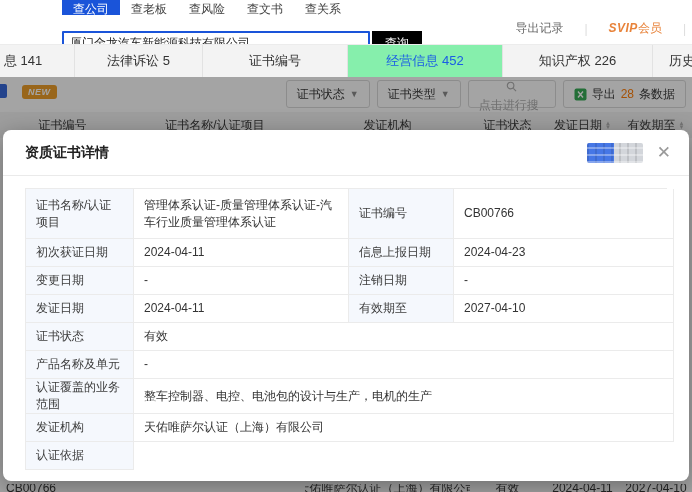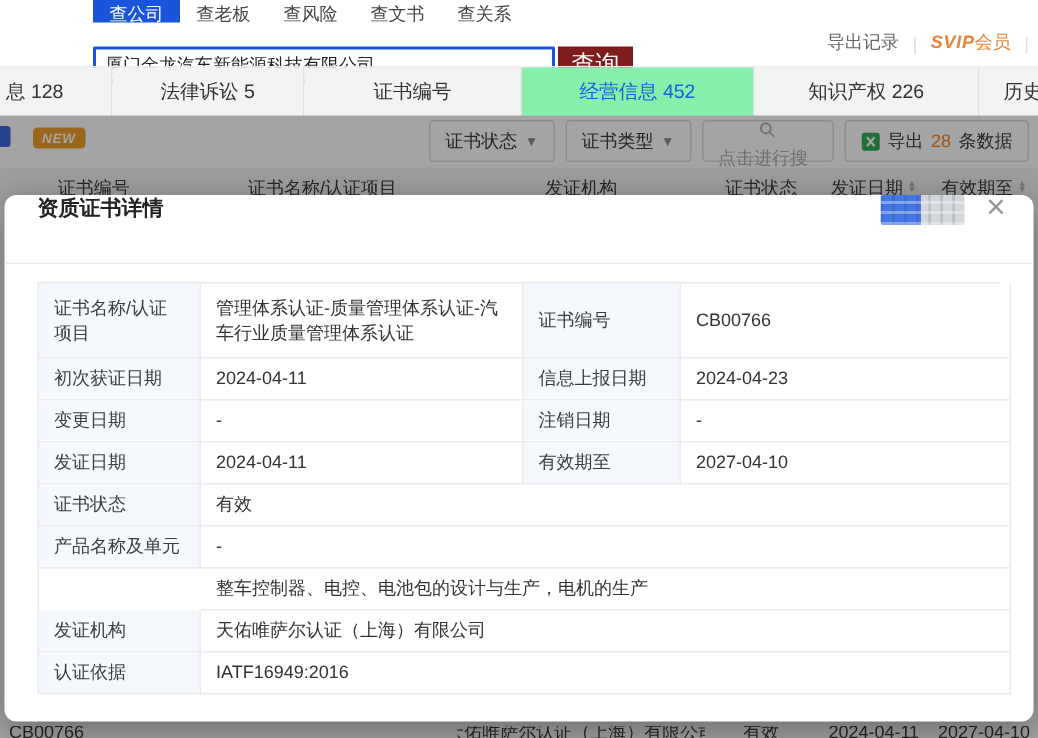--- a/index.html
+++ b/index.html
@@ -5,22 +5,22 @@
   * { margin:0; padding:0; box-sizing:border-box; }
   html,body { width:692px; height:492px; overflow:hidden; }
   body { position:relative; background:#fff; font-family:"Liberation Sans","DejaVu Sans",sans-serif; font-size:12px; color:#333; }
 
   
   .search-tabs { position:absolute; left:62px; top:0; display:flex; height:15px; overflow:hidden; }
   .search-tab { padding:0 11px; height:20px; line-height:19px; font-size:12px; color:#444; cursor:pointer; }
   .search-tab.active { background:#1a54d9; color:#fff; }
   .search-row { position:absolute; left:62px; top:15px; display:flex; align-items:center;margin-top:16px; }
   .search-input { width:308px; height:24px; border:2px solid #1a54d9; border-radius:1px; padding:0 6px; font-size:12px; color:#222; outline:none; font-family:inherit; }
-  .search-btn { width:50px; height:24px; margin-left:2px; background:#7f1d1d; color:#fff; border:none; font-size:16px; cursor:pointer; font-family:Liberation Serif, serif; }
-  .header-links { position:absolute; right:6px; top:20px; display:flex; align-items:center; gap:9px; font-size:12px; }
+  .search-btn { width:50px; height:24px; margin-left:2px; background:#000000; color:#fff; border:none; font-size:12px; cursor:pointer; font-family:Liberation Serif, serif; }
+  .header-links { position:absolute; right:6px; top:20px; display:flex; align-items:center; gap:21px; font-size:12px; }
   .hlink { color:#666; cursor:pointer; }
   .hdivider { color:#ddd; }
   .svip { color:#e8833a; cursor:pointer; }
   .svip b { font-style:italic; font-weight:bold; letter-spacing:0.5px; }
 
   
   .nav-tabs { position:absolute; left:0; top:44px; right:0; height:33px; display:flex; border-top:1px solid #ececec; }
   .nav-tab { background:#f3f3f3; border-right:1px solid #e2e2e2; display:flex; align-items:center; justify-content:center; font-size:13px; color:#333; cursor:pointer; white-space:nowrap; overflow:hidden; }
   .nav-tab:nth-child(1){ width:75px; justify-content:flex-start; padding-left:4px; }
   .nav-tab:nth-child(2){ width:128px; }
@@ -48,21 +48,21 @@
   .sort-icon { display:inline-flex; flex-direction:column; line-height:4px; font-size:6px; color:#b3b3b3; }
 
   .bottom-row { position:absolute; left:0; top:484px; right:0; height:8px; overflow:hidden; background:#fff; display:flex; font-size:12px; color:#333; line-height:14px; }
   .bottom-row .td.c1 { justify-content:flex-start; padding-left:6px; }
 
   
   .overlay { position:absolute; left:0; top:77px; right:0; bottom:0; background:rgba(15,15,15,0.38); z-index:5; }
 
   
   .modal { position:absolute; left:3px; top:130px; width:686px; height:351px; background:#fff; border-radius:8px; box-shadow:0 6px 24px rgba(0,0,0,0.35); z-index:10; }
-  .modal-header { height:46px; display:flex; padding:0 18px 0 22px; border-bottom:1px solid #eaeaea; }
+  .modal-header { height:46px; display:flex; align-items:center; padding:0 18px 0 22px; border-bottom:1px solid #eaeaea; }
   .modal-title { font-size:14px; font-weight:bold; color:#222; }
   .mosaic { margin-left:auto; width:56px; height:20px; border-radius:2px;
     background:
       repeating-linear-gradient(0deg, rgba(255,255,255,.35) 0 2px, transparent 2px 7px),
       repeating-linear-gradient(90deg, rgba(0,0,0,.10) 0 2px, transparent 2px 8px),
       linear-gradient(90deg,#4677e6 0 48%, #d3d6db 48% 100%);
   }
   .close-icon { margin-left:14px; font-size:17px; color:#9a9a9a; cursor:pointer; line-height:1; }
 
   .detail-table { margin:12px 22px 0 22px; display:grid; grid-template-columns:108px 215px 105px 220px; border-top:1px solid #ebebeb; border-left:1px solid #ebebeb; font-size:12px; }
@@ -86,21 +86,21 @@
   <button class="search-btn">查询</button>
 </div>
 <div class="header-links">
   <span class="hlink">导出记录</span>
   <span class="hdivider">|</span>
   <span class="svip"><b>SVIP</b><span>会员</span></span>
   <span class="hdivider">|</span>
 </div>
 
 <div class="nav-tabs">
-  <div class="nav-tab">息 128</div>
+  <div class="nav-tab">息 141</div>
   <div class="nav-tab">法律诉讼 5</div>
   <div class="nav-tab">证书编号</div>
   <div class="nav-tab active">经营信息 452</div>
   <div class="nav-tab">知识产权 226</div>
   <div class="nav-tab">历史</div>
 </div>
 
 <div class="toolbar">
   <div class="clipped-icon"></div>
   <span class="new-badge">NEW</span>
@@ -192,19 +192,19 @@
 
     <div class="cell lbl">发证日期</div>
     <div class="cell">2024-04-11</div>
     <div class="cell lbl">有效期至</div>
     <div class="cell">2027-04-10</div>
 
     <div class="cell lbl">证书状态</div>
     <div class="cell span3">有效</div>
     <div class="cell lbl">产品名称及单元</div>
     <div class="cell span3">-</div>
+    <div class="cell lbl">认证覆盖的业务范围</div>
     <div class="cell span3">整车控制器、电控、电池包的设计与生产，电机的生产</div>
     <div class="cell lbl">发证机构</div>
     <div class="cell span3">天佑唯萨尔认证（上海）有限公司</div>
     <div class="cell lbl">认证依据</div>
-    <div class="cell span3">IATF16949:2016</div>
   </div>
 </div>
 
 </body></html>

